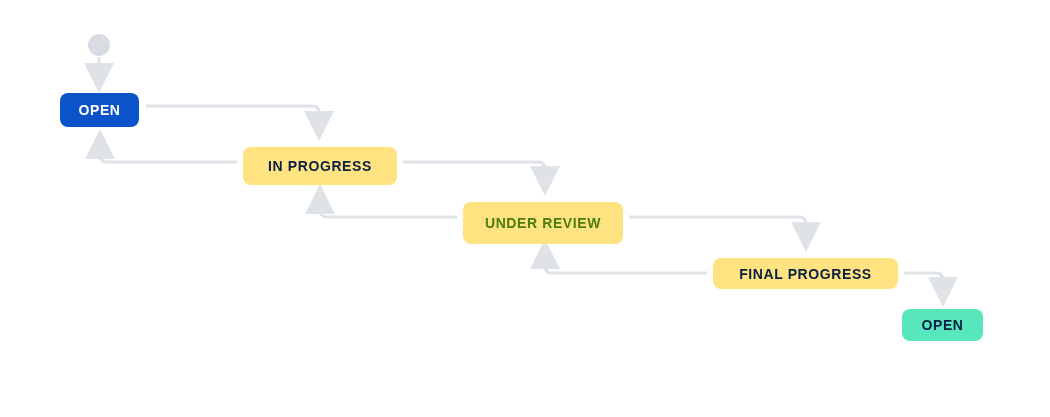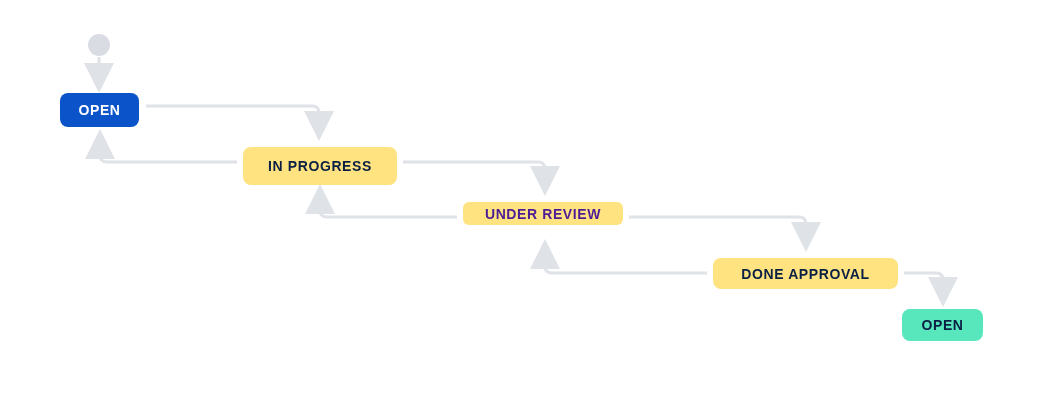--- a/index.html
+++ b/index.html
@@ -30,21 +30,21 @@
     border-radius: 8px;
     font-weight: 700;
     font-size: 14px;
     letter-spacing: 0.6px;
     white-space: nowrap;
     cursor: pointer;
     box-sizing: border-box;
   }
   .node-open           { left: 60px;  top: 93px;  width: 79px;  height: 34px; background: #0B53C9; color: #FFFFFF; }
   .node-in-progress    { left: 243px; top: 147px; width: 154px; height: 38px; background: #FFE380; color: #0A1F44; justify-content: center; }
-  .node-under-review   { left: 463px; top: 202px; width: 160px; height: 23px; background: #FFE380; color: #4c1d95; border-radius: 6px; }
+  .node-under-review   { left: 463px; top: 202px; width: 160px; height: 42px; background: #FFE380; color: #4d7c0f; }
   .node-final-approval { left: 713px; top: 258px; width: 185px; height: 31px; background: #FFE380; color: #0A1F44; }
   .node-done           { left: 902px; top: 309px; width: 81px;  height: 32px; background: #58E7BC; color: #0A1F44; }
 </style>
 </head>
 <body>
 
 <div class="canvas">
 
   <svg class="edges" viewBox="0 0 1050 417" xmlns="http://www.w3.org/2000/svg">
     <defs>
@@ -78,20 +78,20 @@
 
   <div class="node node-in-progress">
     <span>IN PROGRESS</span>
   </div>
 
   <div class="node node-under-review">
     <span>UNDER REVIEW</span>
   </div>
 
   <div class="node node-final-approval">
-    <span>DONE APPROVAL</span>
+    <span>FINAL PROGRESS</span>
   </div>
 
   <div class="node node-done">
     <span>OPEN</span>
   </div>
 
 </div>
 
 </body></html>

